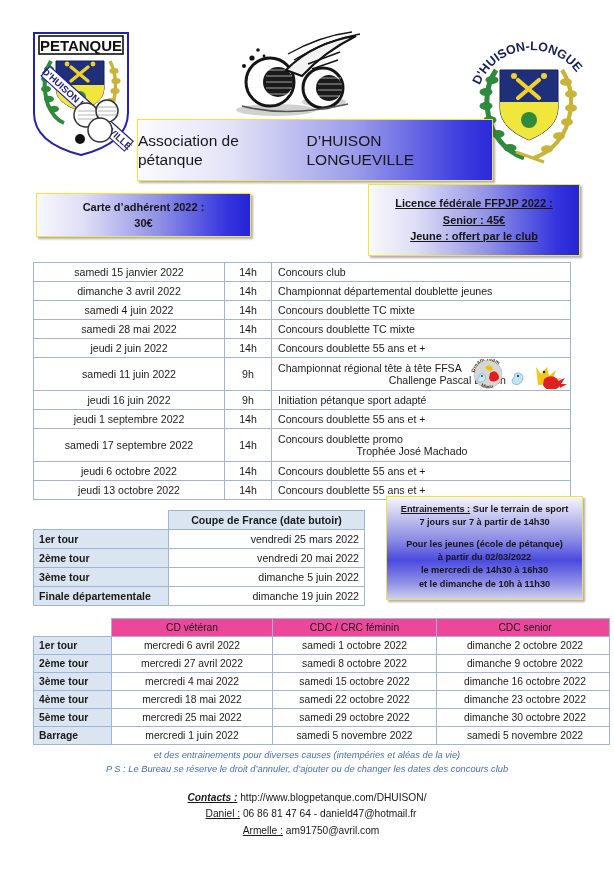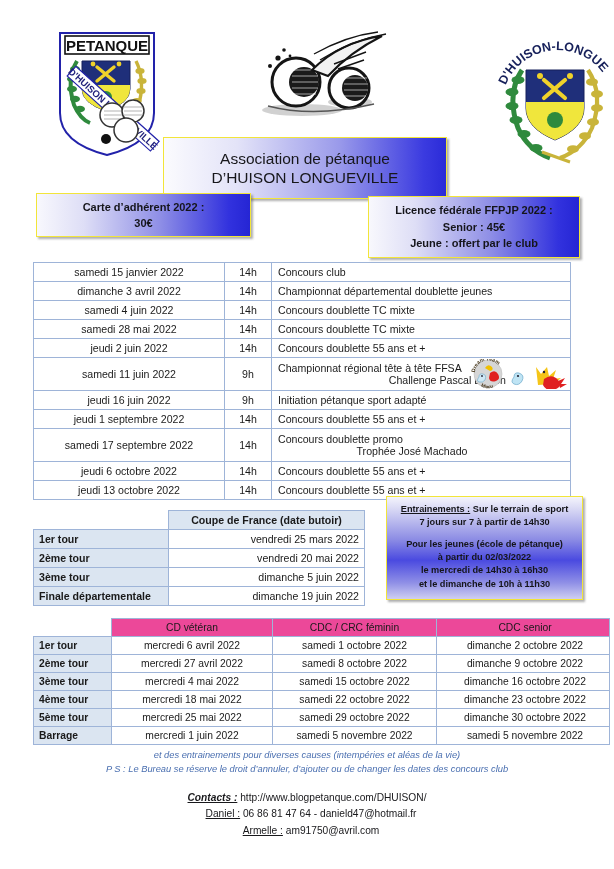--- a/index.html
+++ b/index.html
@@ -13,21 +13,20 @@
     position: relative;
     font-family: "Liberation Sans", sans-serif;
     color: #1a1a1a;
     overflow: hidden;
   }
 
   
   .header {
     position: relative;
     height: 185px;
-    margin-left: 26px;
   }
   .logo-left {
     position: absolute;
     left: 26px;
     top: 27px;
     width: 110px;
     height: 132px;
   }
   .logo-right {
     position: absolute;
@@ -40,28 +39,28 @@
     position: absolute;
     left: 228px;
     top: 30px;
     width: 145px;
     height: 90px;
   }
 
   .title-box {
     position: absolute;
     left: 137px;
-    top: 137px;
-    width: 284px;
+    top: 119px;
+    width: 356px;
     height: 62px;
     box-sizing: border-box;
     border: 1.5px solid #f2e53a;
     background: linear-gradient(to right, #fbfbfe 0%, #e3e3f8 26%, #9a9aea 62%, #3b3be0 92%, #2b2bd8 100%);
     display: flex;
-    flex-direction: column;
+    flex-direction: row;
     align-items: center;
     justify-content: center;
     box-shadow: 1.5px 1.5px 2px rgba(80,80,80,0.45);
   }
   .title-line1 {
     font-size: 15.5px;
     color: #17171b;
     line-height: 1.25;
   }
   .title-line2 {
@@ -87,23 +86,24 @@
     box-shadow: 1.5px 1.5px 2px rgba(80,80,80,0.45);
   }
   #fee-member {
     left: 36px;
     top: 193px;
     width: 215px;
     height: 44px;
   }
   #fee-license {
     left: 368px;
-    top: 196px;
+    top: 184px;
     width: 212px;
-    height: 62px;
+    height: 72px;
+    text-decoration: underline;
   }
 
   
   table {
     border-collapse: collapse;
   }
   .events-table {
     position: absolute;
     left: 33px;
     top: 262px;

